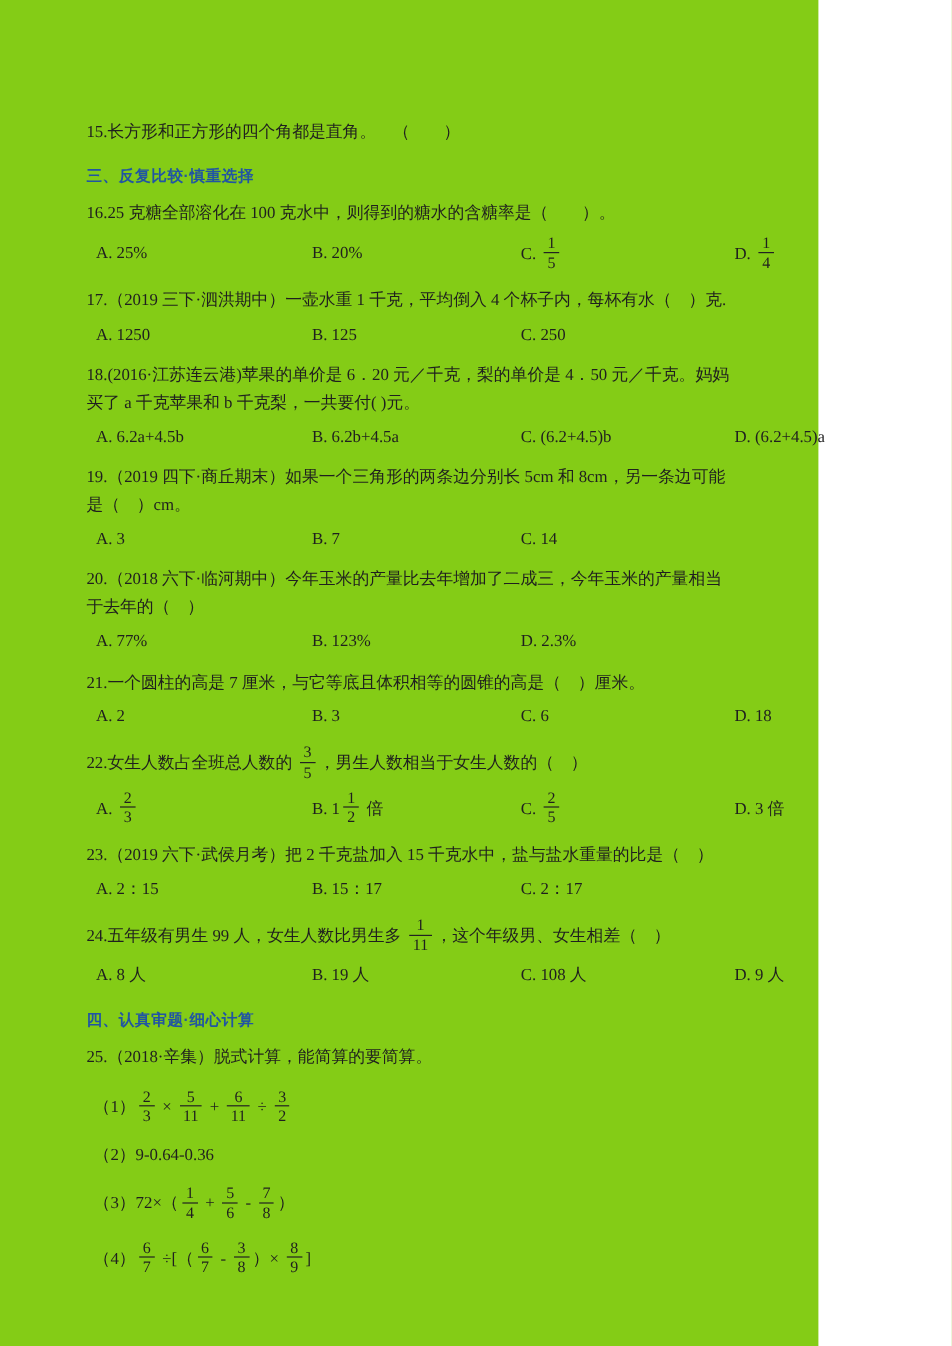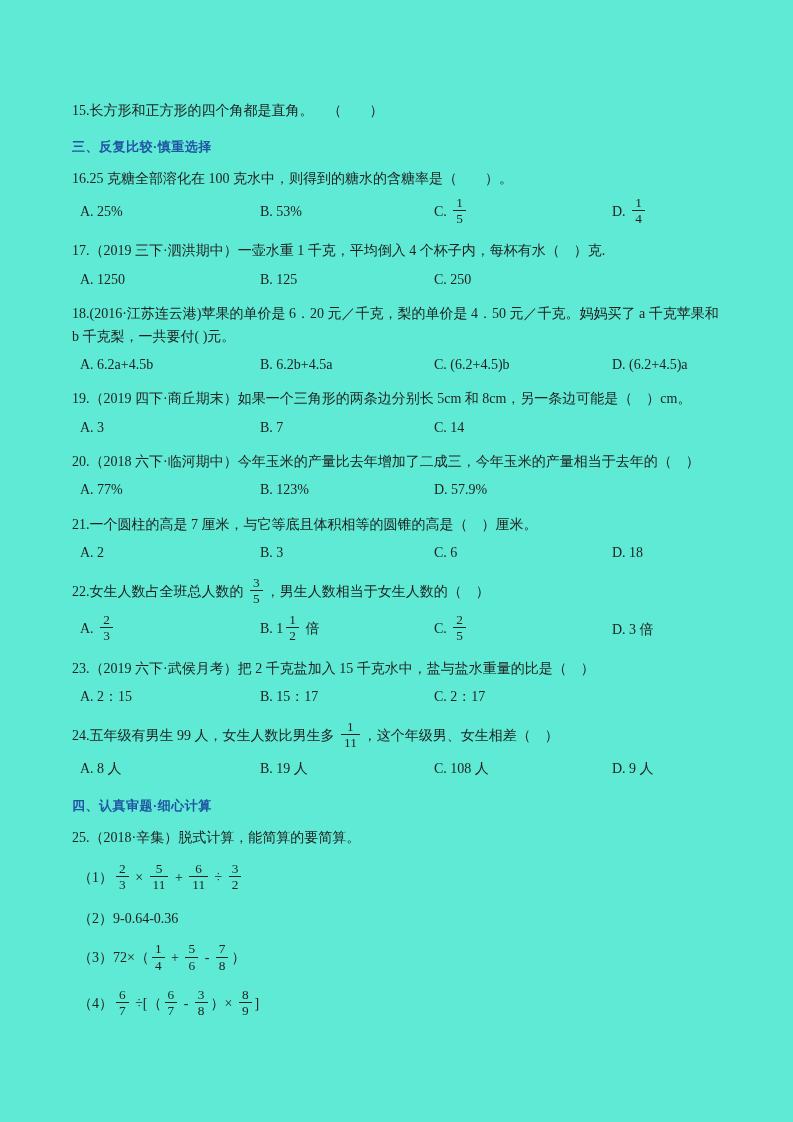--- a/index.html
+++ b/index.html
@@ -6,24 +6,24 @@
   html, body { background: #ffffff; }
   body {
     width: 793px;
     min-height: 1122px;
     font-family: "Liberation Serif", "DejaVu Serif", serif;
     font-size: 14px;
     color: #1f1f1f;
     margin: 0 auto;
   }
   .page {
-    width: 793px;
+    width: 682px;
     min-height: 1122px;
     padding: 88px 70px 40px 72px;
-    background: #5eead4;
+    background: #84cc16;
   }
   .stem {
     line-height: 1.6;
     margin-top: 12px;
     text-align: left;
   }
   .section-title {
     font-family: "Liberation Sans", "DejaVu Sans", sans-serif;
     font-weight: bold;
     font-size: 13px;
@@ -67,21 +67,21 @@
 
 <div class="page">
 
   <div class="stem">15.长方形和正方形的四个角都是直角。　（　　）</div>
 
   <h3 class="section-title">三、反复比较·慎重选择</h3>
 
   <div class="stem">16.25 克糖全部溶化在 100 克水中，则得到的糖水的含糖率是（　　）。</div>
   <div class="options">
       <div class="option">A. 25%</div>
-      <div class="option">B. 53%</div>
+      <div class="option">B. 20%</div>
       <div class="option">C. <span class="frac">
           <span class="num">1</span>
           <span class="den">5</span>
         </span></div>
       <div class="option">D. <span class="frac">
           <span class="num">1</span>
           <span class="den">4</span>
         </span></div>
     </div>
 
@@ -104,21 +104,21 @@
   <div class="options">
       <div class="option">A. 3</div>
       <div class="option">B. 7</div>
       <div class="option">C. 14</div>
     </div>
 
   <div class="stem">20.（2018 六下·临河期中）今年玉米的产量比去年增加了二成三，今年玉米的产量相当于去年的（　）</div>
   <div class="options">
       <div class="option">A. 77%</div>
       <div class="option">B. 123%</div>
-      <div class="option">D. 57.9%</div>
+      <div class="option">D. 2.3%</div>
     </div>
 
   <div class="stem">21.一个圆柱的高是 7 厘米，与它等底且体积相等的圆锥的高是（　）厘米。</div>
   <div class="options">
       <div class="option">A. 2</div>
       <div class="option">B. 3</div>
       <div class="option">C. 6</div>
       <div class="option">D. 18</div>
     </div>
 

